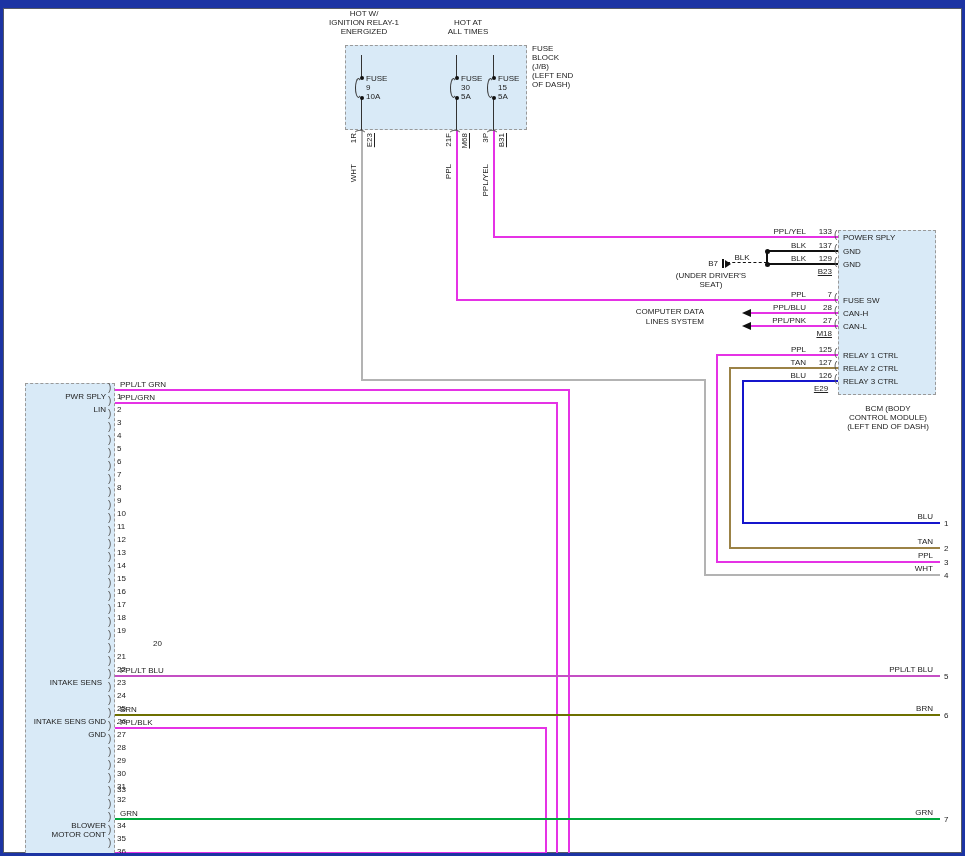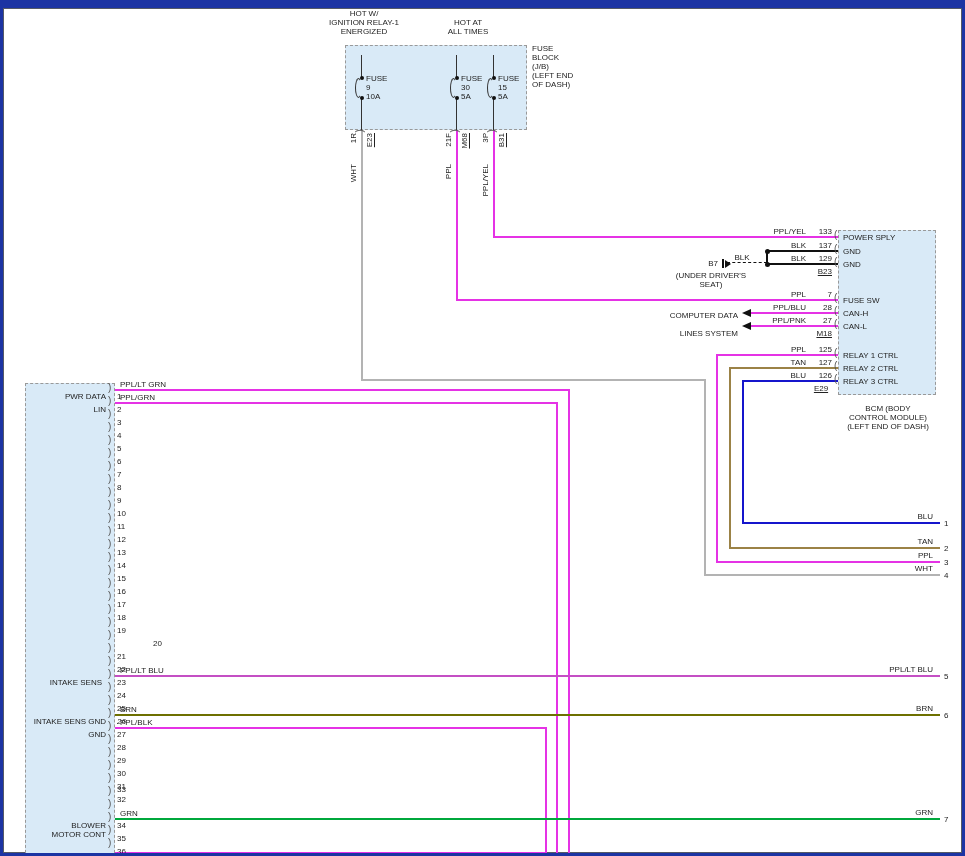--- a/index.html
+++ b/index.html
@@ -193,29 +193,29 @@
 
   <div class="lbl right" style="left:698px;top:259px;width:20px">B7</div>
   <div class="vbar" style="left:722px;top:259px;height:9px"></div>
   <div class="tri-right" style="left:725px;top:260px"></div>
   <div class="lbl center" style="left:724px;top:253px;width:36px">BLK</div>
   <div class="dot dot5" style="left:765px;top:249px"></div>
   <div class="dot dot5" style="left:765px;top:262px"></div>
   <div class="lbl center" style="left:656px;top:271px;width:110px">(UNDER DRIVER'S
 SEAT)</div>
 
-  <div class="lbl right" style="left:638px;top:307px;width:100px;line-height:18px">COMPUTER DATA
+  <div class="lbl right" style="left:604px;top:307px;width:100px;line-height:10px">COMPUTER DATA
 LINES SYSTEM</div>
   <div class="arrow-left" style="left:742px;top:309px"></div>
   <div class="arrow-left" style="left:742px;top:322px"></div>
 
   <div>
       <div class="bracket" style="left: 108px; top: 383px;">)</div>
       <div class="lbl" style="left: 117px; top: 392px;">1</div>
-      <div class="lbl right" style="left: 26px; top: 392px; width: 80px;">PWR DATA</div>
+      <div class="lbl right" style="left: 26px; top: 392px; width: 80px;">PWR SPLY</div>
       <div class="lbl" style="left: 120px; top: 380px;">PPL/LT GRN</div>
       <div class="bracket" style="left: 108px; top: 396px;">)</div>
       <div class="lbl" style="left: 117px; top: 405px;">2</div>
       <div class="lbl right" style="left: 26px; top: 405px; width: 80px;">LIN</div>
       <div class="lbl" style="left: 120px; top: 393px;">PPL/GRN</div>
       <div class="bracket" style="left: 108px; top: 409px;">)</div>
       <div class="lbl" style="left: 117px; top: 418px;">3</div>
       <div class="bracket" style="left: 108px; top: 422px;">)</div>
       <div class="lbl" style="left: 117px; top: 431px;">4</div>
       <div class="bracket" style="left: 108px; top: 435px;">)</div>

